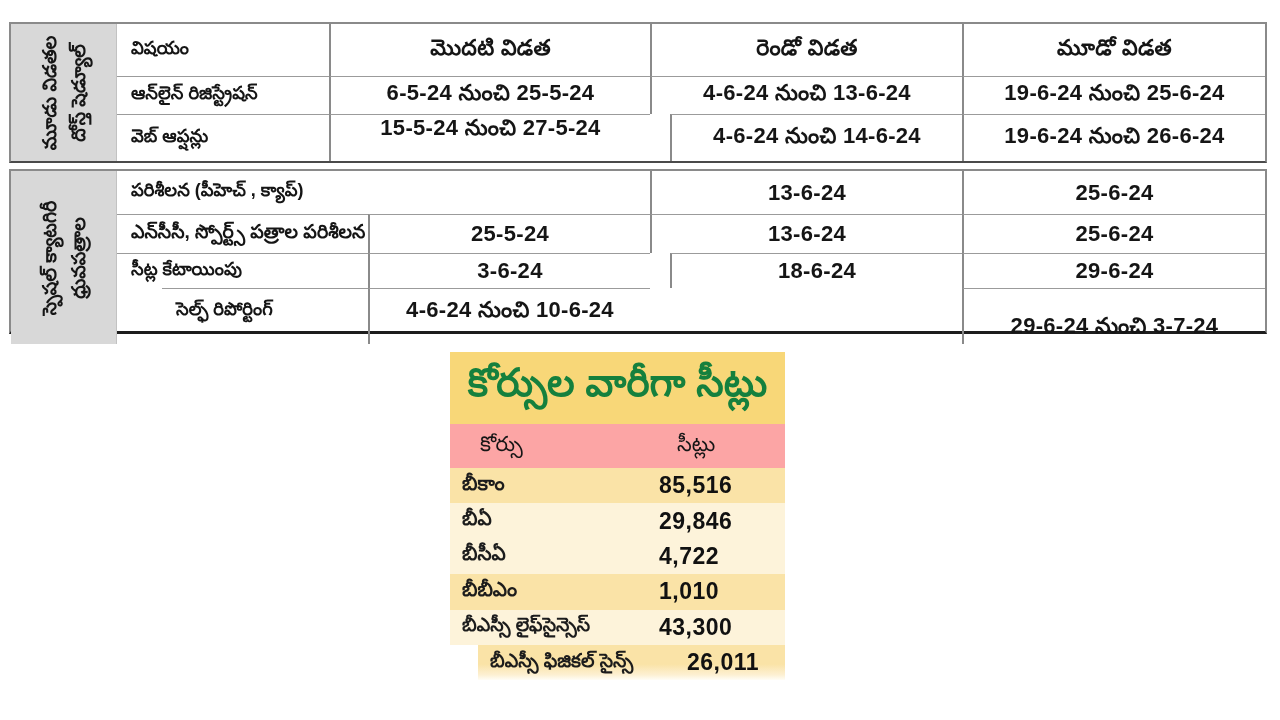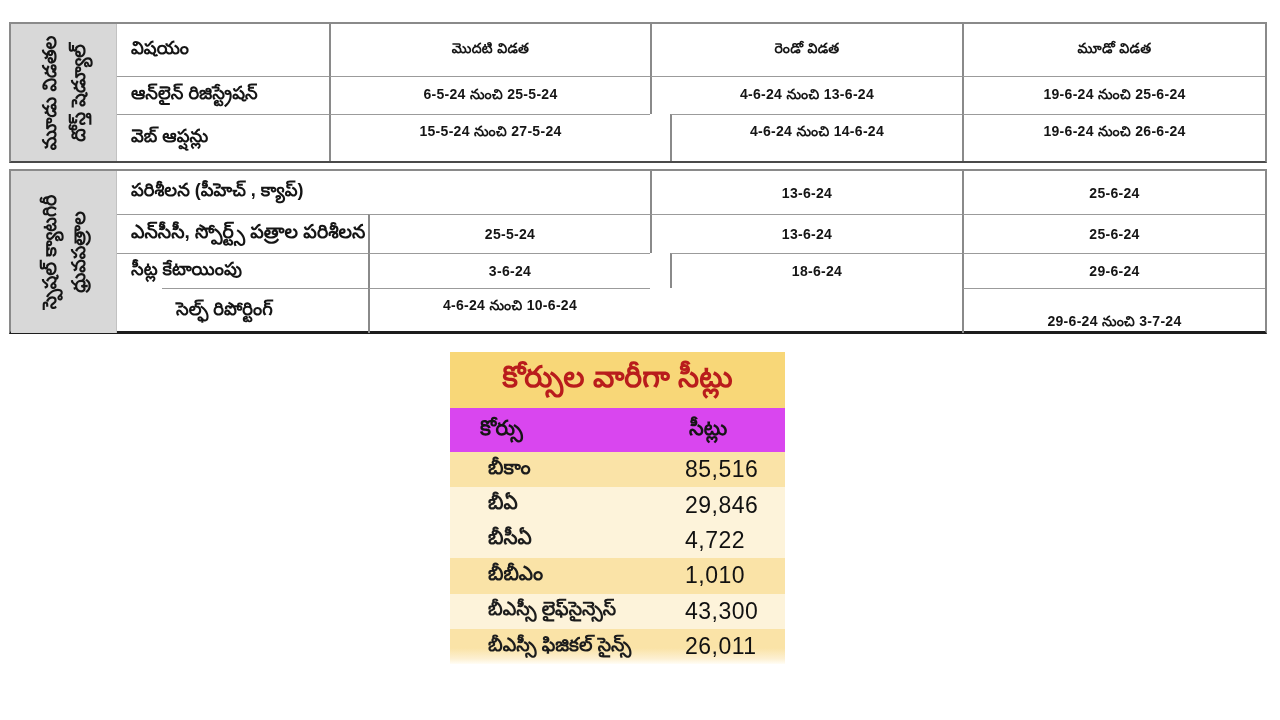--- a/index.html
+++ b/index.html
@@ -25,43 +25,43 @@
   .sec1 .side-cell{grid-row:1/4;}
   .sec2 .side-cell{grid-row:1/5;}
   .rot{
     position:absolute;left:50%;top:50%;
     transform:translate(-50%,-50%) rotate(-90deg);
     text-align:center;font-size:19px;font-weight:700;line-height:1.55;
     white-space:nowrap;color:#161616;
   }
   .cell{
     display:flex;align-items:center;justify-content:center;box-sizing:border-box;
-    font-size:14px;font-weight:700;letter-spacing:.3px;
+    font-size:22px;font-weight:700;letter-spacing:.3px;
   }
   .cell.lbl{justify-content:flex-start;padding-left:14px;font-size:18px;font-weight:600;letter-spacing:0;}
   .cell.hdr{font-weight:600;}
   .vline{border-left:2px solid #8a8a8a;}
   .tline{border-top:1px solid #9b9b9b;}
   
   .seats{
     position:absolute;left:450px;top:352px;width:335px;height:348px;
   }
   .seats-title{
-    height:56px;background:#f8d778;display:flex;align-items:center;justify-content:center;
-    font-size:30px;font-weight:700;color:#b91c1c;
+    height:72px;background:#f8d778;display:flex;align-items:center;justify-content:center;
+    font-size:39px;font-weight:700;color:#15803d;
   }
-  .seats-head{height:44px;background:#d946ef;display:flex;align-items:center;
-    font-size:21px;font-weight:700;gap:12px;}
+  .seats-head{height:44px;background:#fca5a5;display:flex;align-items:center;
+    font-size:21px;font-weight:400;}
   .seat-row{height:35.4px;display:flex;align-items:center;}
   .seat-row.dark{background:#fae3a7;}
   .seat-row.light{background:#fdf3da;}
-  .seat-row.fade{background:linear-gradient(#fae3a7 55%,#fdf0d2 85%,#fffdf6 100%);}
-  .seat-course{width:197px;padding-left:38px;font-size:20px;font-weight:600;color:#1c1c1c;}
+  .seat-row.fade{background:linear-gradient(#fae3a7 55%,#fdf0d2 85%,#fffdf6 100%);margin-left:28px;}
+  .seat-course{width:197px;padding-left:12px;font-size:20px;font-weight:600;color:#1c1c1c;}
   .head-course{width:197px;padding-left:30px;}
-  .seat-count{font-size:23px;font-weight:400;letter-spacing:.5px;color:#111111;}
+  .seat-count{font-size:23px;font-weight:700;letter-spacing:.5px;color:#111111;}
 </style>
 </head>
 <body>
 
 <div class="sched sec1">
   <div class="side-cell">
     <div class="rot">
       <div>మూడు విడతల</div>
       <div>దోస్త్ షెడ్యూల్</div>
     </div>
@@ -71,21 +71,21 @@
   <div class="cell hdr vline" style="grid-column:3;grid-row:1;">మొదటి విడత</div>
   <div class="cell hdr vline" style="grid-column:4;grid-row:1;">రెండో విడత</div>
   <div class="cell lbl tline" style="grid-column:2;grid-row:2;">ఆన్‌లైన్ రిజిస్ట్రేషన్</div>
 
   <div class="cell hdr vline" style="grid-column:5;grid-row:1;">మూడో విడత</div>
   <div class="cell vline tline" style="grid-column:3;grid-row:2;">6-5-24 నుంచి 25-5-24</div>
   <div class="cell vline tline" style="grid-column:4;grid-row:2;">4-6-24 నుంచి 13-6-24</div>
   <div class="cell vline tline" style="grid-column:5;grid-row:2;">19-6-24 నుంచి 25-6-24</div>
 
   <div class="cell lbl tline" style="grid-column:2;grid-row:3;">వెబ్ ఆప్షన్లు</div>
-  <div class="cell vline tline" style="grid-column:3;grid-row:3;align-items:flex-start;padding-top:8px;">15-5-24 నుంచి 27-5-24</div>
+  <div class="cell vline tline" style="grid-column:3;grid-row:3;align-items:flex-start;">15-5-24 నుంచి 27-5-24</div>
   <div class="cell vline tline" style="grid-column:4;grid-row:3;align-items:flex-start;padding-top:8px;margin-left:20px;">4-6-24 నుంచి 14-6-24</div>
   <div class="cell vline tline" style="grid-column:5;grid-row:3;align-items:flex-start;padding-top:8px;">19-6-24 నుంచి 26-6-24</div>
 </div>
 
 <div class="sched sec2">
   <div class="side-cell">
     <div class="rot">
       <div>స్పెషల్ క్యాటగిరీ</div>
       <div>ధ్రువపత్రాల</div>
     </div>

